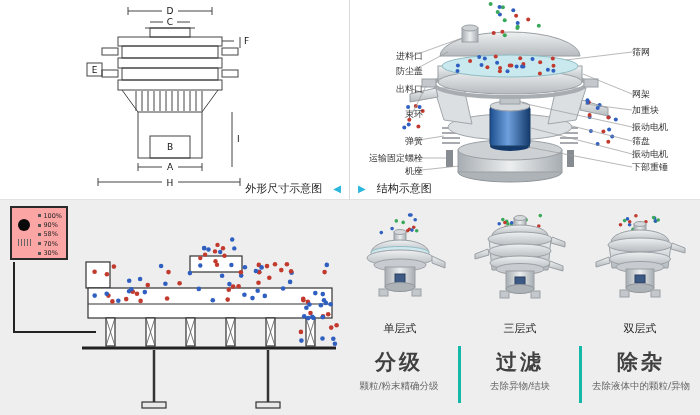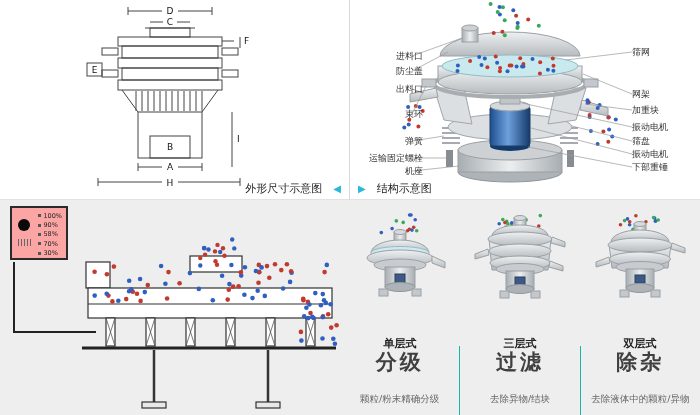--- a/index.html
+++ b/index.html
@@ -23,26 +23,26 @@
   .ctrl{position:absolute;left:10px;top:6px;width:58px;height:54px;background:#fca5a5;border:2px solid #2a2a2a;z-index:3}
   .ctrl-btn{position:absolute;left:6px;top:11px;width:12px;height:12px;border-radius:50%;background:#0a0a0a}
   .ctrl-marks{position:absolute;left:6px;top:31px;width:13px;height:7px;background:repeating-linear-gradient(90deg,#666 0 1px,transparent 1px 3px)}
   .ctrl-list{position:absolute;right:4px;top:3px}
   .ctrl-row{display:flex;align-items:center;gap:2px;height:9.4px;font-size:6.5px;color:#222}
   .ctrl-dot{width:3px;height:3px;background:#555;flex:0 0 auto}
   .machine-svg{position:absolute;left:0;top:0}
   .types{position:absolute;top:12px;left:0;width:360px;display:flex}
   .type{flex:1;text-align:center}
   .type svg{display:block;margin:0 auto}
-  .type-label{font-size:11px;font-weight:bold;color:#222;margin-top:20px}
+  .type-label{font-size:11px;font-weight:normal;color:#222;margin-top:5px}
   .funcs{position:absolute;top:146px;left:0;width:360px;display:flex}
   .func{flex:1;text-align:center;padding:2px 4px 10px}
-  .func + .func{border-left:1px solid #14b8a6}
+  .func + .func{border-left:3px solid #14b8a6}
   .func-title{font-size:21px;font-weight:bold;color:#404040;letter-spacing:3px}
-  .func-desc{font-size:9.5px;color:#666;margin-top:17px;white-space:nowrap}
+  .func-desc{font-size:9.5px;color:#666;margin-top:4px;white-space:nowrap}
   svg{display:block}
   text{font-family:"DejaVu Sans","Liberation Sans",sans-serif}
 </style>
 </head>
 <body>
 
 <svg width="0" height="0" style="position:absolute" aria-hidden="true">
   <defs>
     <linearGradient id="gSilvV" x1="0" y1="0" x2="0" y2="1">
       <stop offset="0" stop-color="#eef0f1"></stop>

